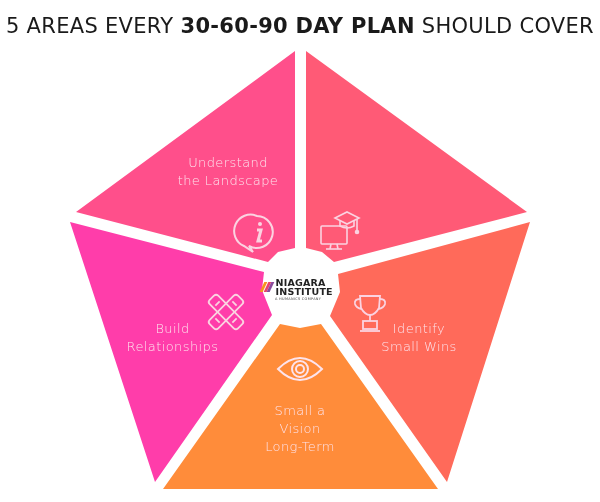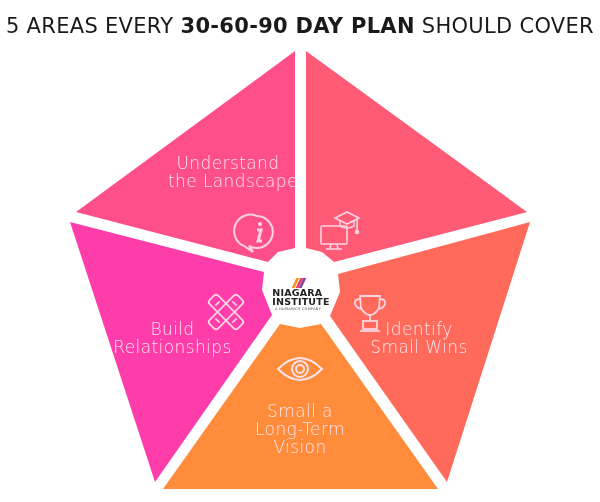--- a/index.html
+++ b/index.html
@@ -4,28 +4,28 @@
 <style>
   html, body { margin: 0; padding: 0; background: #ffffff; }
   body { width: 600px; height: 502px; position: relative; overflow: hidden; font-family: "DejaVu Sans", sans-serif; }
   .title {
     position: absolute; left: 0; top: 14px; width: 600px; text-align: center;
     font-size: 21px; letter-spacing: 0.3px; color: #1a1a1a; white-space: nowrap;
   }
   .title b { font-weight: 700; }
   svg.diagram { position: absolute; left: 0; top: 0; }
   .seg-label {
-    position: absolute; color: #fde3ec; font-size: 17px; line-height: 18px;
+    position: absolute; color: #fde3ec; font-size: 13px; line-height: 18px;
     text-align: center; letter-spacing: 0.4px; white-space: nowrap;
     font-family: "DejaVu Sans", sans-serif; font-weight: 300;
   }
   .logo {
     position: absolute; left: 262px; top: 278px; width: 78px; text-align: left;
   }
-  .logo-row { display: flex; align-items: center; flex-direction: column; }
+  .logo-row { display: flex; align-items: center; }
   .logo-stripes { display: flex; margin-right: 3px; }
   .logo-stripes span {
     display: inline-block; width: 2.5px; height: 10px; margin-right: 1px; transform: skewX(-25deg);
   }
   .logo-text { font-family: "DejaVu Sans", sans-serif; font-weight: 700; font-size: 9.5px; line-height: 9px; color: #222; letter-spacing: 0.2px; }
   .logo-sub { font-size: 3.5px; color: #444; letter-spacing: 0.3px; margin-left: 13px; margin-top: 1px; white-space: nowrap; }
 </style>
 </head>
 <body>
 
@@ -96,22 +96,22 @@
 <div class="seg-label" style="left:110px; top:320px; width:125px;">
   <div>Build</div>
   <div>Relationships</div>
 </div>
 <div class="seg-label" style="left:364px; top:320px; width:110px;">
   <div>Identify</div>
   <div>Small Wins</div>
 </div>
 <div class="seg-label" style="left:240px; top:402px; width:120px;">
   <div>Small a</div>
+  <div>Vision</div>
   <div>Long-Term</div>
-  <div>Vision</div>
 </div>
 
 <div class="logo">
   <div class="logo-row">
     <div class="logo-stripes">
       <span style="background:#F7941D"></span>
         <span style="background:#E8416F"></span>
         <span style="background:#8A4A9B"></span>
     </div>
     <div class="logo-text">

